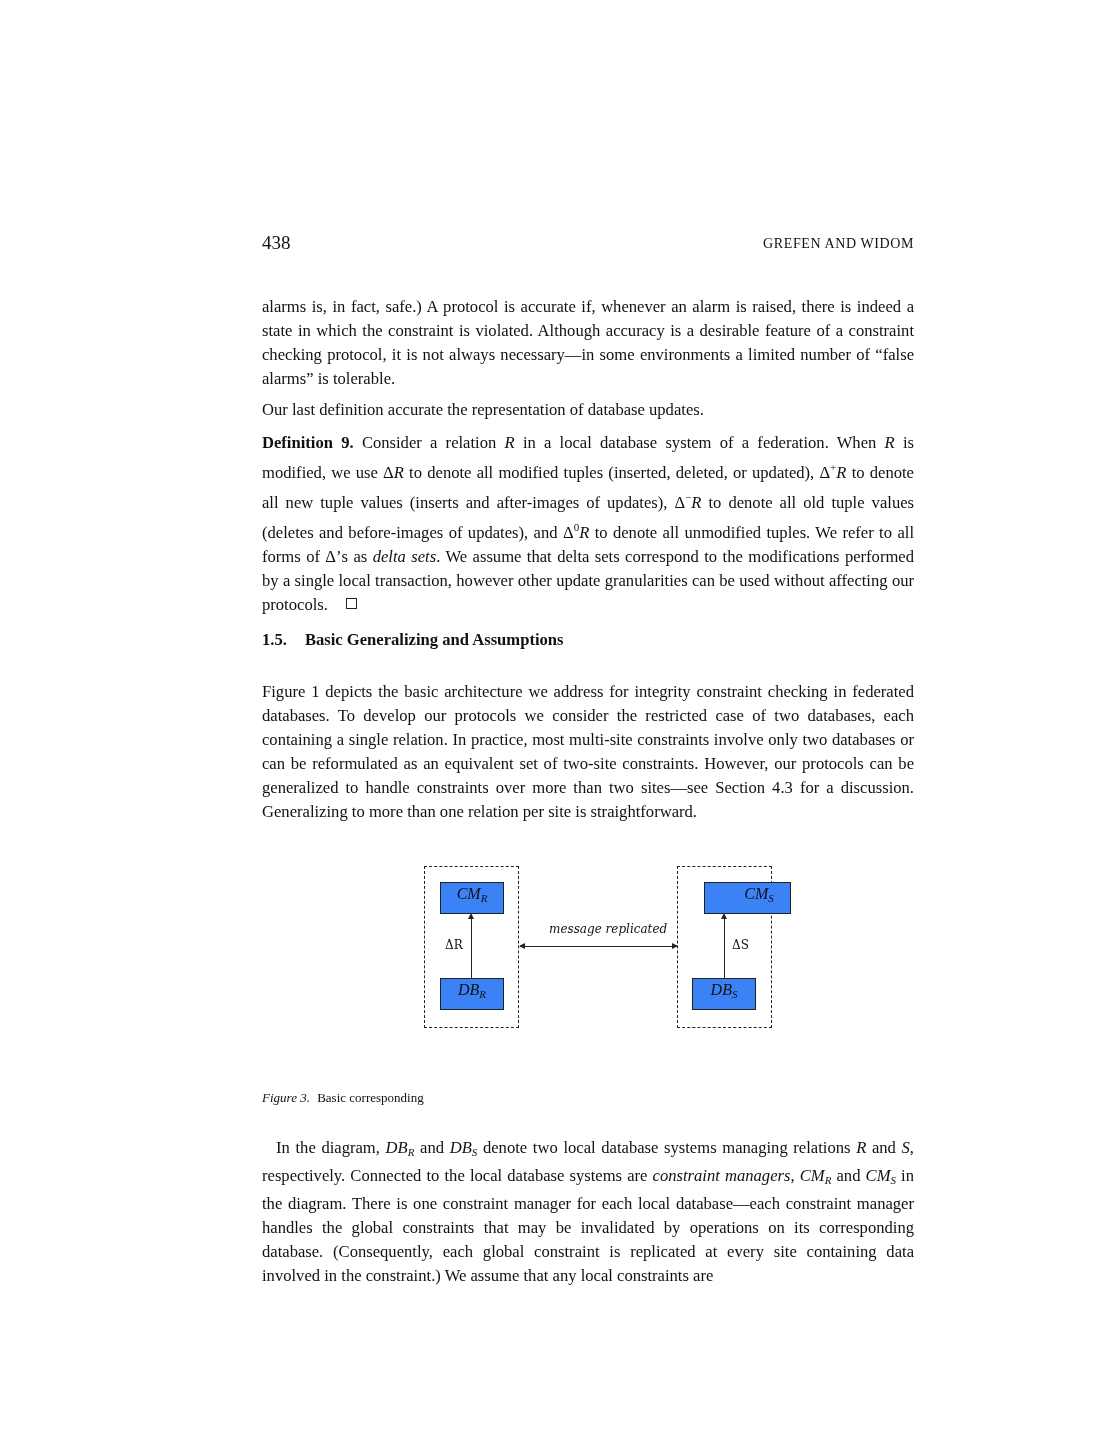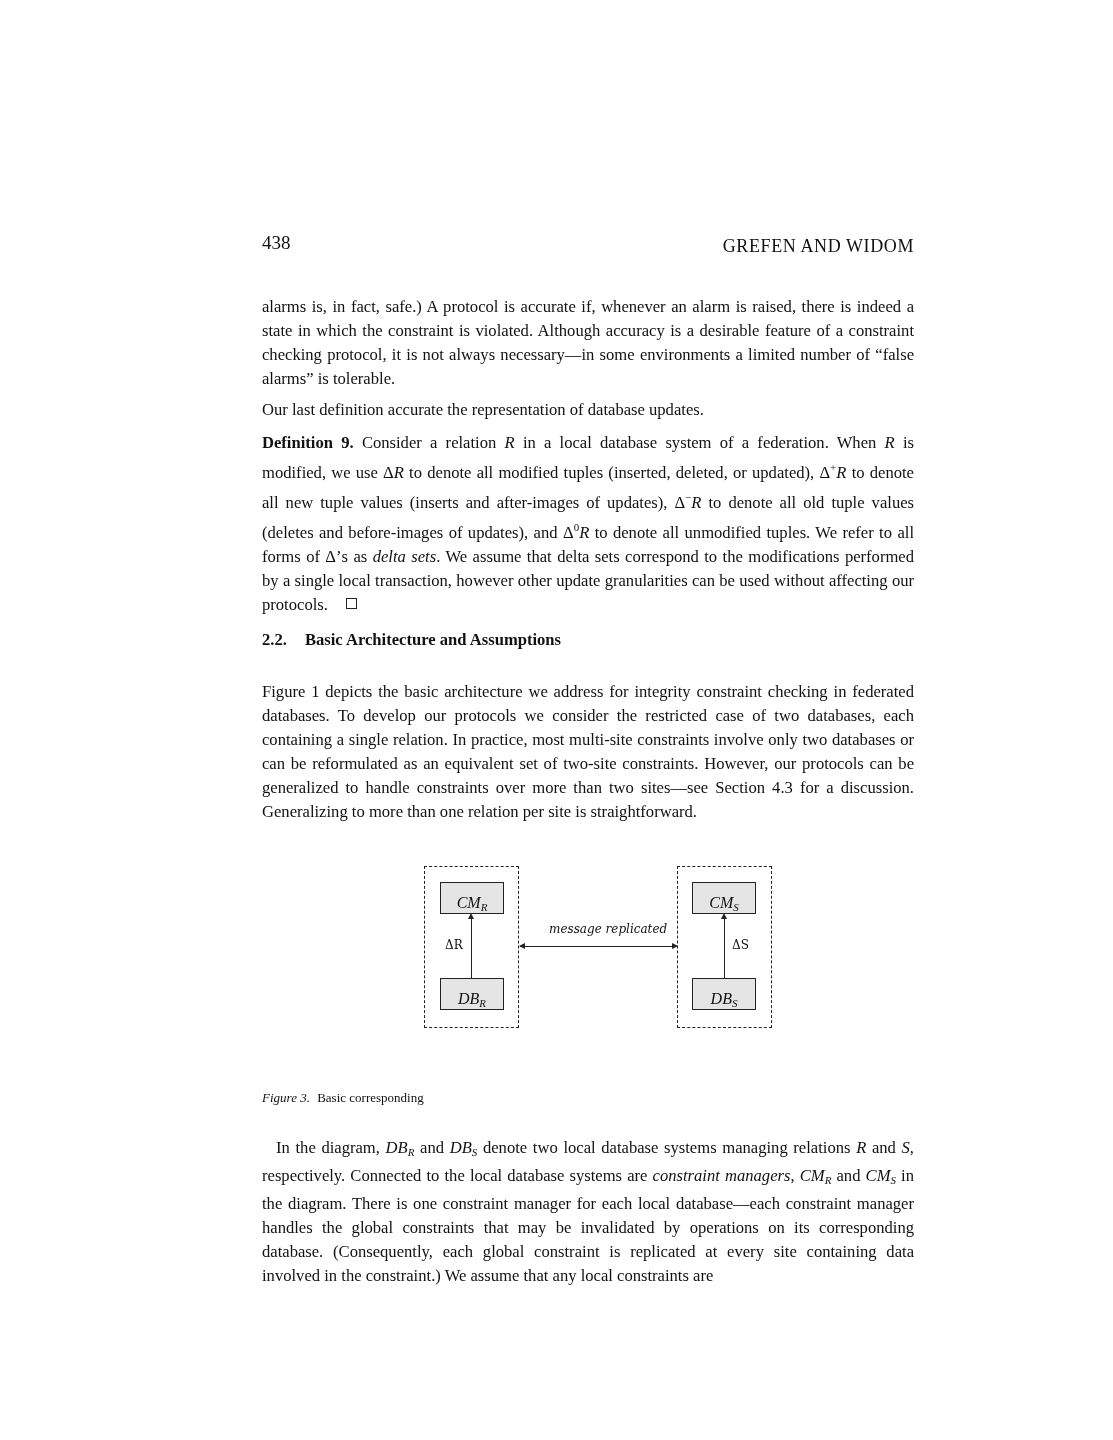--- a/index.html
+++ b/index.html
@@ -1,30 +1,30 @@
 <!DOCTYPE html>
 <html><head>
 <meta charset="utf-8">
 <style>
   html, body { margin:0; padding:0; background:#ffffff; }
   body { width:1113px; height:1440px; position:relative; overflow:hidden;
          font-family:"Liberation Serif", "DejaVu Serif", serif; color:#111; }
   .page { position:absolute; left:262px; width:652px; }
   .header { position:absolute; left:262px; top:232px; width:652px; height:26px; }
   .pagenum { position:absolute; left:0; top:0; font-size:19px; }
-  .runhead { position:absolute; right:0; top:4px; font-size:18px; letter-spacing:0.6px; font-variant:small-caps; }
+  .runhead { position:absolute; right:0; top:4px; font-size:14px; letter-spacing:0.6px; font-variant:small-caps; }
   p { margin:0; font-size:16.6px; line-height:24px; text-align:justify; }
   .math { font-style:italic; }
   .sub { font-size:11px; vertical-align:-3px; font-style:italic; }
   .sup { font-size:11px; vertical-align:7px; }
   .secthead { font-weight:bold; font-size:16.6px; }
   .diagram { position:absolute; left:420px; top:862px; width:360px; height:170px; }
   .dbox { position:absolute; border:1.2px dashed #222; }
-  .sbox { position:absolute; border:1px solid #222; background:#e5e5e5; text-align:center;
-          font-style:italic; font-size:16px; line-height:40px; }
+  .sbox { position:absolute; border:1px solid #222; background:#3b82f6; text-align:center;
+          font-style:italic; font-size:16px; line-height:21px; }
   .vline { position:absolute; width:1px; background:#222; }
   .hline { position:absolute; height:1px; background:#222; }
   .arrowup { position:absolute; width:0; height:0; border-left:3px solid transparent; border-right:3px solid transparent; border-bottom:6px solid #222; }
   .arrowl { position:absolute; width:0; height:0; border-top:3px solid transparent; border-bottom:3px solid transparent; border-right:6px solid #222; }
   .arrowr { position:absolute; width:0; height:0; border-top:3px solid transparent; border-bottom:3px solid transparent; border-left:6px solid #222; }
   .dlabel { position:absolute; font-size:12px; font-family:"DejaVu Serif", serif; }
   .msg { position:absolute; font-size:12px; font-style:italic; font-family:"DejaVu Serif", serif; }
   .caption { position:absolute; left:262px; top:1090px; font-size:13px; }
   .qed { display:inline-block; width:9px; height:9px; border:1px solid #222; margin-left:18px; vertical-align:1px; }
 </style>
@@ -42,39 +42,39 @@
 
 <div class="page" style="top:398px;">
   <p>Our last definition accurate the representation of database updates.</p>
 </div>
 
 <div class="page" style="top:431px;">
   <p><b>Definition 9.</b><span> Consider a relation </span><span class="math">R</span><span> in a local database system of a federation. When </span><span class="math">R</span><span> is modified, we use Δ</span><span class="math">R</span><span> to denote all modified tuples (inserted, deleted, or updated), Δ</span><span class="sup">+</span><span class="math">R</span><span> to denote all new tuple values (inserts and after-images of updates), Δ</span><span class="sup">−</span><span class="math">R</span><span> to denote all old tuple values (deletes and before-images of updates), and Δ</span><span class="sup">0</span><span class="math">R</span><span> to denote all unmodified tuples. We refer to all forms of Δ’s as </span><i>delta sets</i><span>. We assume that delta sets correspond to the modifications performed by a single local transaction, however other update granularities can be used without affecting our protocols.</span><span class="qed"></span></p>
 </div>
 
 <div class="page" style="top:630px;">
-  <span class="secthead">2.2.</span>
-  <span class="secthead" style="margin-left:14px;">Basic Architecture and Assumptions</span>
+  <span class="secthead">1.5.</span>
+  <span class="secthead" style="margin-left:14px;">Basic Generalizing and Assumptions</span>
 </div>
 
 <div class="page" style="top:680px;">
   <p>Figure 1 depicts the basic architecture we address for integrity constraint checking in federated databases. To develop our protocols we consider the restricted case of two databases, each containing a single relation. In practice, most multi-site constraints involve only two databases or can be reformulated as an equivalent set of two-site constraints. However, our protocols can be generalized to handle constraints over more than two sites—see Section 4.3 for a discussion. Generalizing to more than one relation per site is straightforward.</p>
 </div>
 
 <div class="diagram">
   <div class="dbox" style="left:4px; top:4px; width:93px; height:160px;"></div>
   <div class="dbox" style="left:257px; top:4px; width:93px; height:160px;"></div>
 
   <div class="sbox" style="left:20px; top:20px; width:62px; height:30px;"><span>CM</span><span class="sub">R</span></div>
   <div class="sbox" style="left:20px; top:116px; width:62px; height:30px;"><span>DB</span><span class="sub">R</span></div>
   <div class="vline" style="left:51px; top:56px; height:60px;"></div>
   <div class="arrowup" style="left:48px; top:51px;"></div>
   <div class="dlabel" style="left:25px; top:76px;">ΔR</div>
 
-  <div class="sbox" style="left:272px; top:20px; width:62px; height:30px;"><span>CM</span><span class="sub">S</span></div>
+  <div class="sbox" style="left:284px; top:20px; width:62px; height:30px;padding-left:23px;"><span>CM</span><span class="sub">S</span></div>
   <div class="sbox" style="left:272px; top:116px; width:62px; height:30px;"><span>DB</span><span class="sub">S</span></div>
   <div class="vline" style="left:304px; top:56px; height:60px;"></div>
   <div class="arrowup" style="left:301px; top:51px;"></div>
   <div class="dlabel" style="left:312px; top:76px;">ΔS</div>
 
   <div class="hline" style="left:100px; top:84px; width:157px;"></div>
   <div class="arrowl" style="left:99px; top:81px;"></div>
   <div class="arrowr" style="left:252px; top:81px;"></div>
   <div class="msg" style="left:129px; top:60px;">message replicated</div>
 </div>

